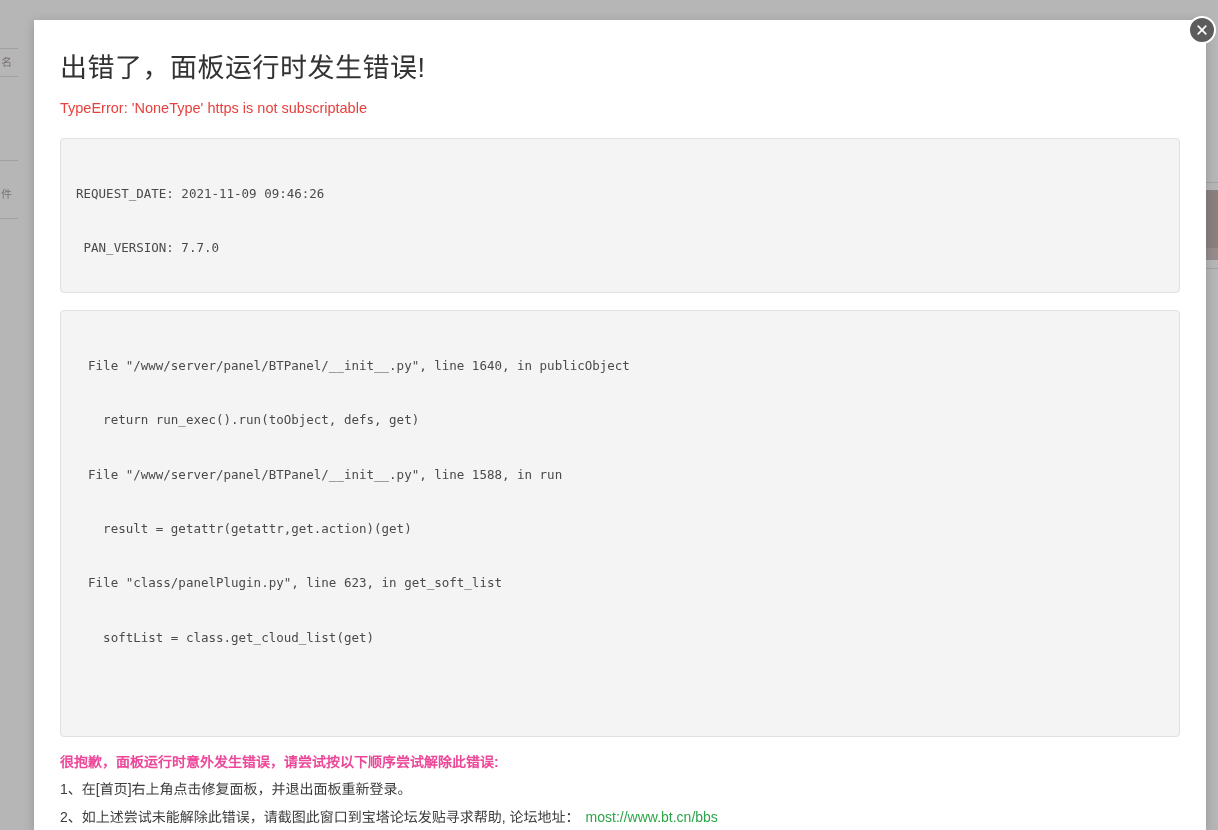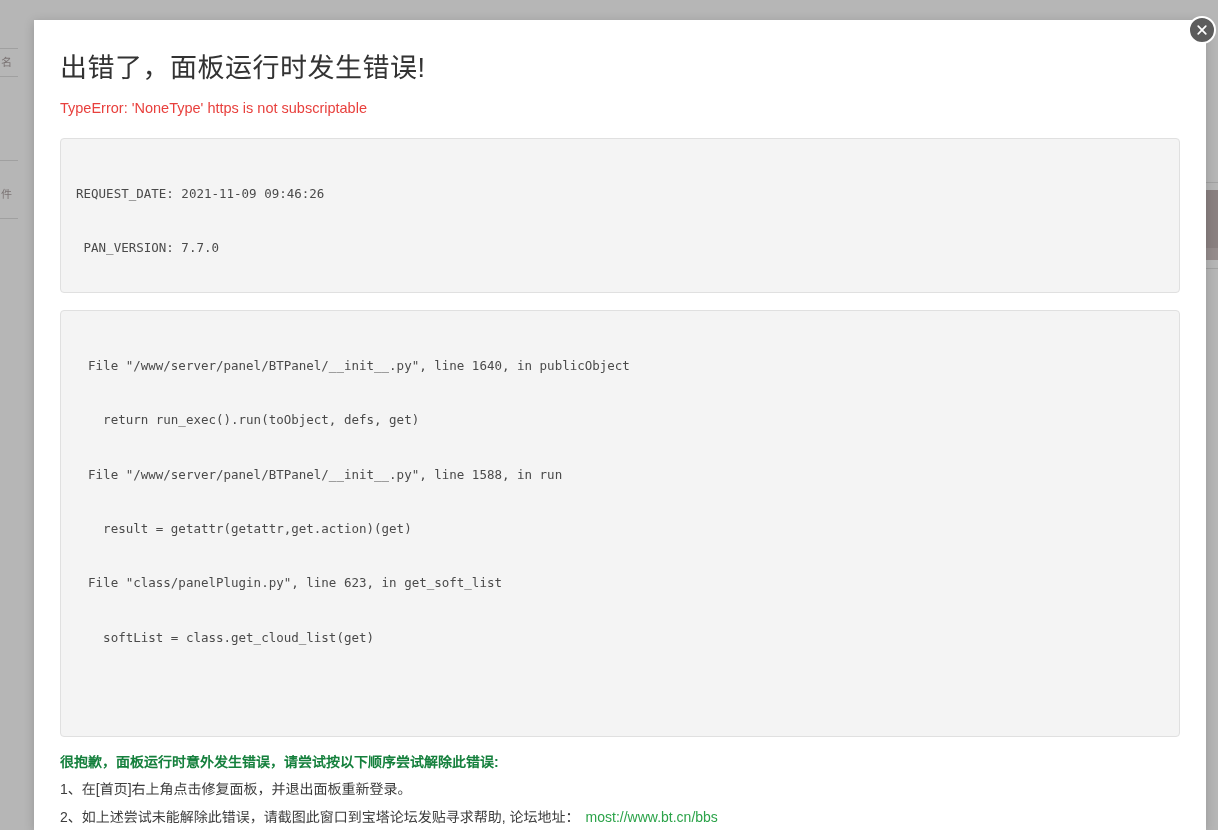--- a/index.html
+++ b/index.html
@@ -141,21 +141,21 @@
     white-space: pre;
   }
 
   .footer {
     padding: 14px 26px 0 26px;
     box-sizing: border-box;
   }
   .footer-heading {
     font-size: 14px;
     line-height: 22px;
-    color: #15803d;
+    color: #ec4899;
     font-weight: bold;
     margin: 0;
   }
   .footer-step {
     font-size: 14px;
     line-height: 24px;
     color: #3c3c3c;
     margin: 4px 0 0 0;
   }
   .footer-link {

